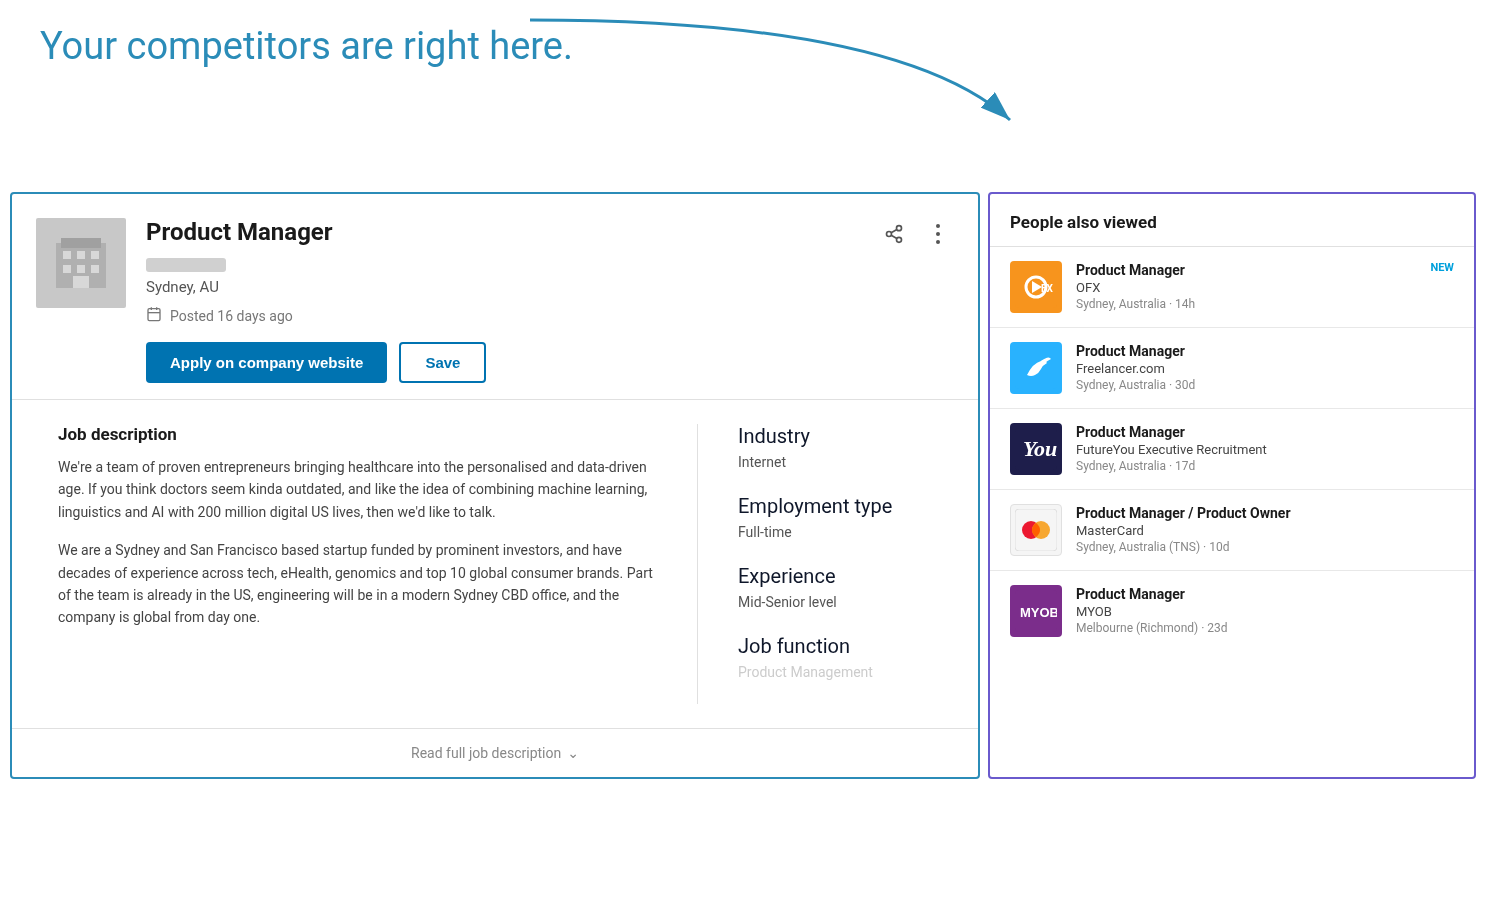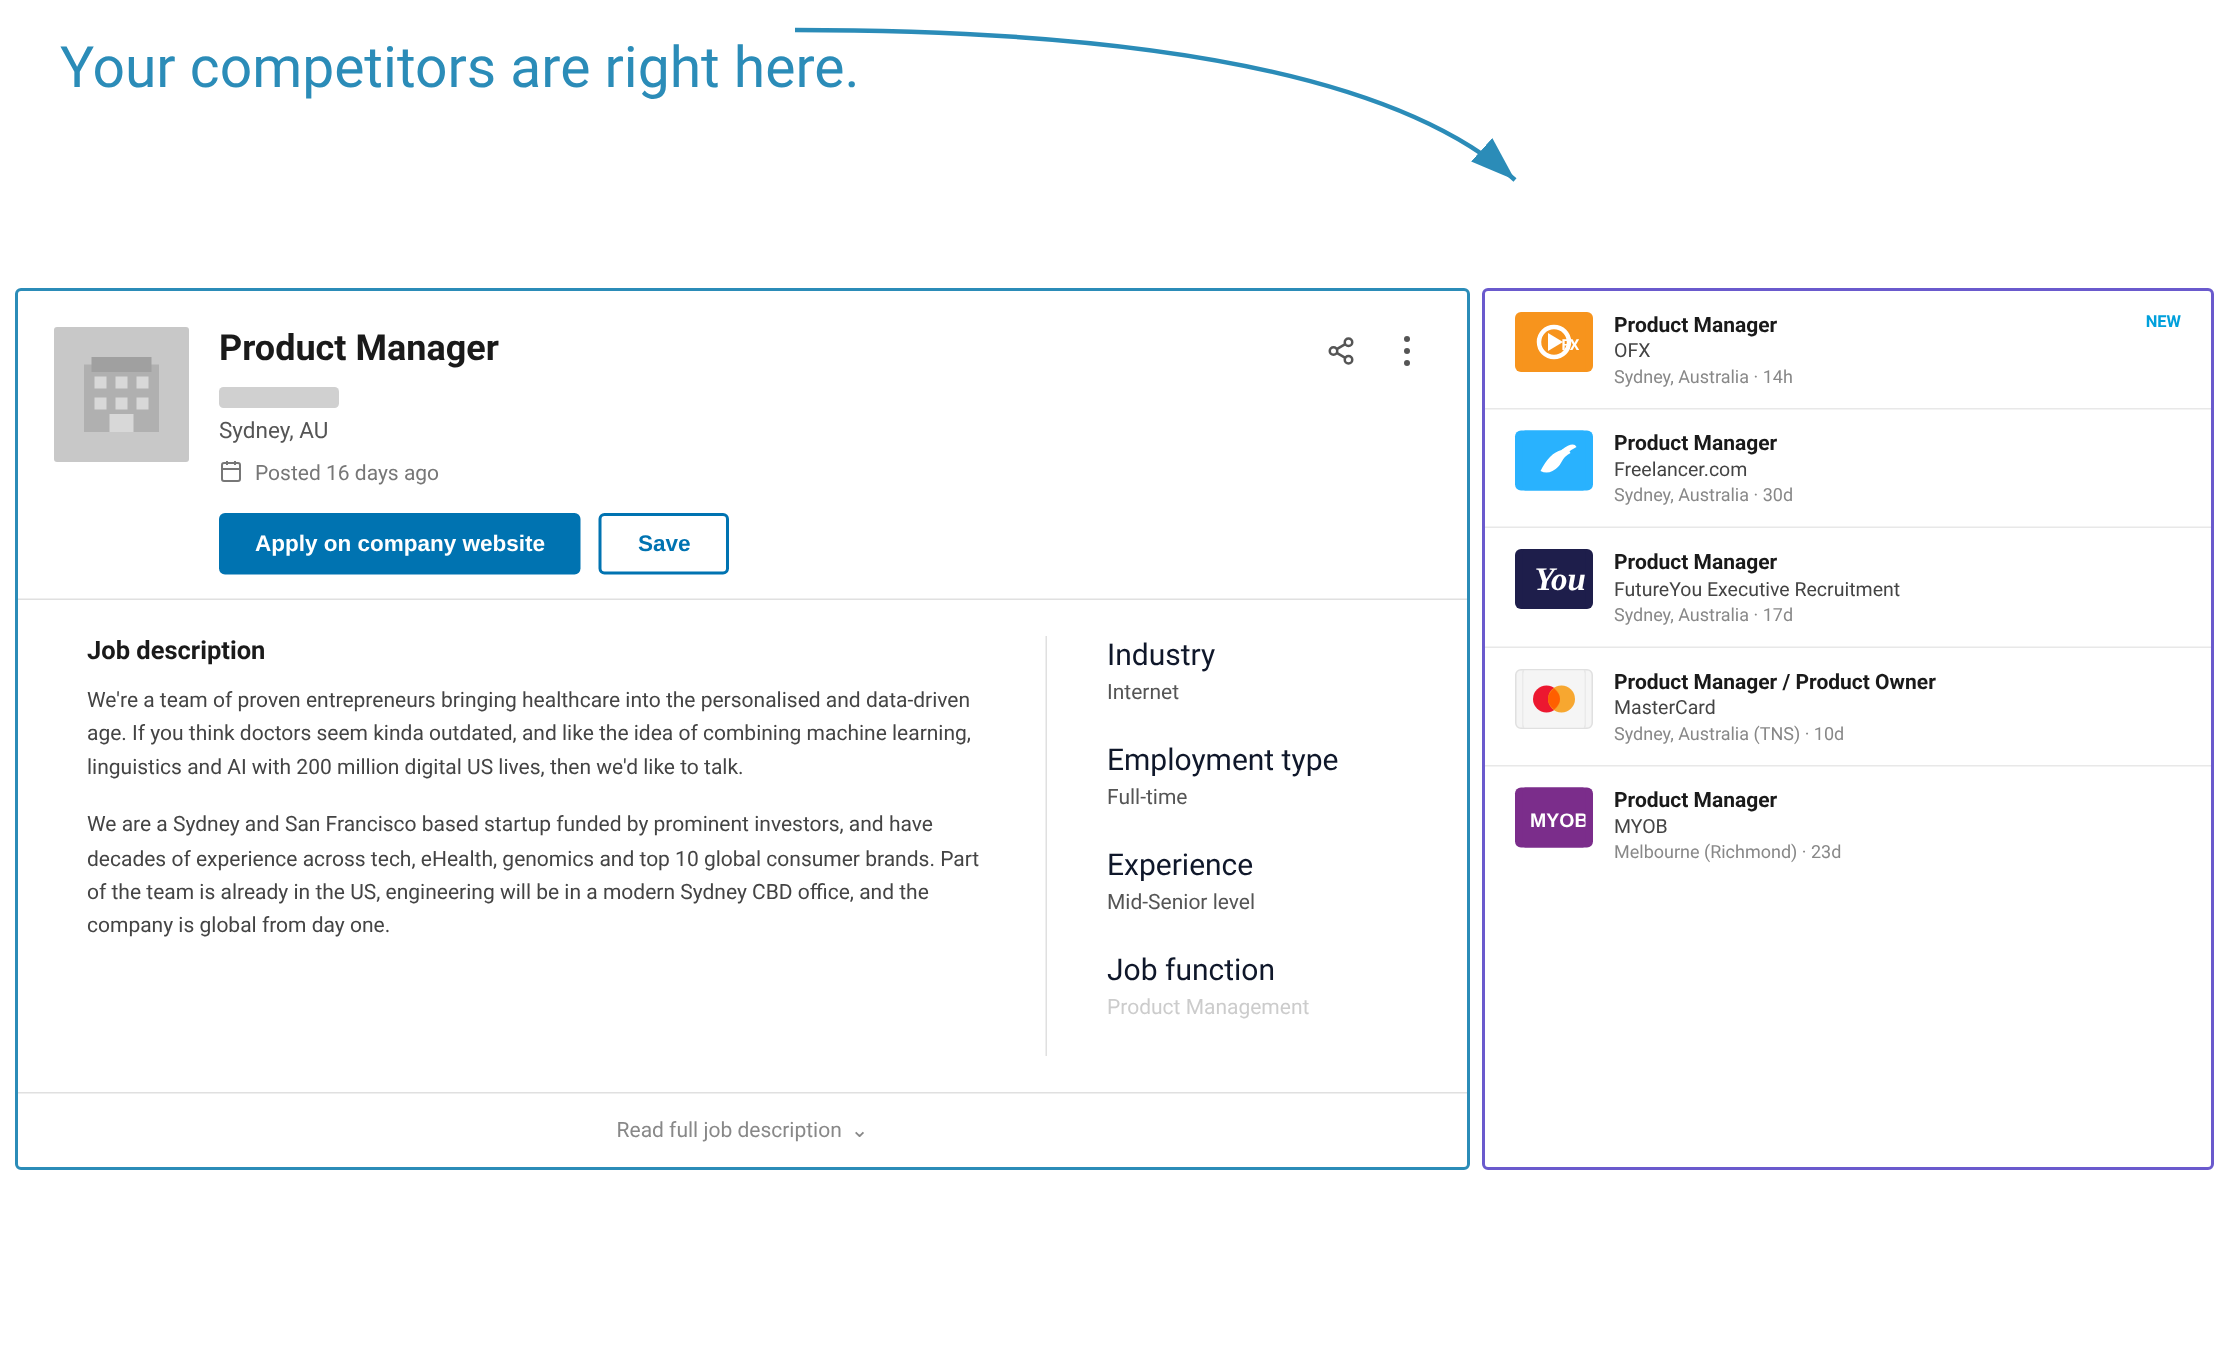--- a/index.html
+++ b/index.html
@@ -259,21 +259,21 @@
       border-bottom: 1px solid #e8e8e8;
       cursor: pointer;
     }
 
     .sidebar-item:last-child {
       border-bottom: none;
     }
 
     .sidebar-logo {
       width: 52px;
-      height: 40px;
+      height: 52px;
       border-radius: 4px;
       flex-shrink: 0;
       margin-right: 14px;
       display: flex;
       align-items: center;
       justify-content: center;
       font-size: 11px;
       font-weight: 700;
       overflow: hidden;
     }
@@ -435,20 +435,21 @@
         </div>
       </div>
 
       <div class="read-more">
         <span>Read full job description</span>
         <span>⌄</span>
       </div>
     </div>
 
     <div class="sidebar-panel">
+      <div class="sidebar-header">People also viewed</div>
 
       <div class="sidebar-item">
         <div class="sidebar-logo logo-ofx">
           <svg width="42" height="42" viewBox="0 0 42 42">
             <rect width="42" height="42" rx="4" fill="#f7941d"></rect>
             <circle cx="21" cy="21" r="10" fill="none" stroke="white" stroke-width="3"></circle>
             <polygon points="17,21 17,15 27,21 17,27" fill="white"></polygon>
             <text x="26" y="26" font-size="10" fill="white" font-weight="bold">FX</text>
           </svg>
         </div>

